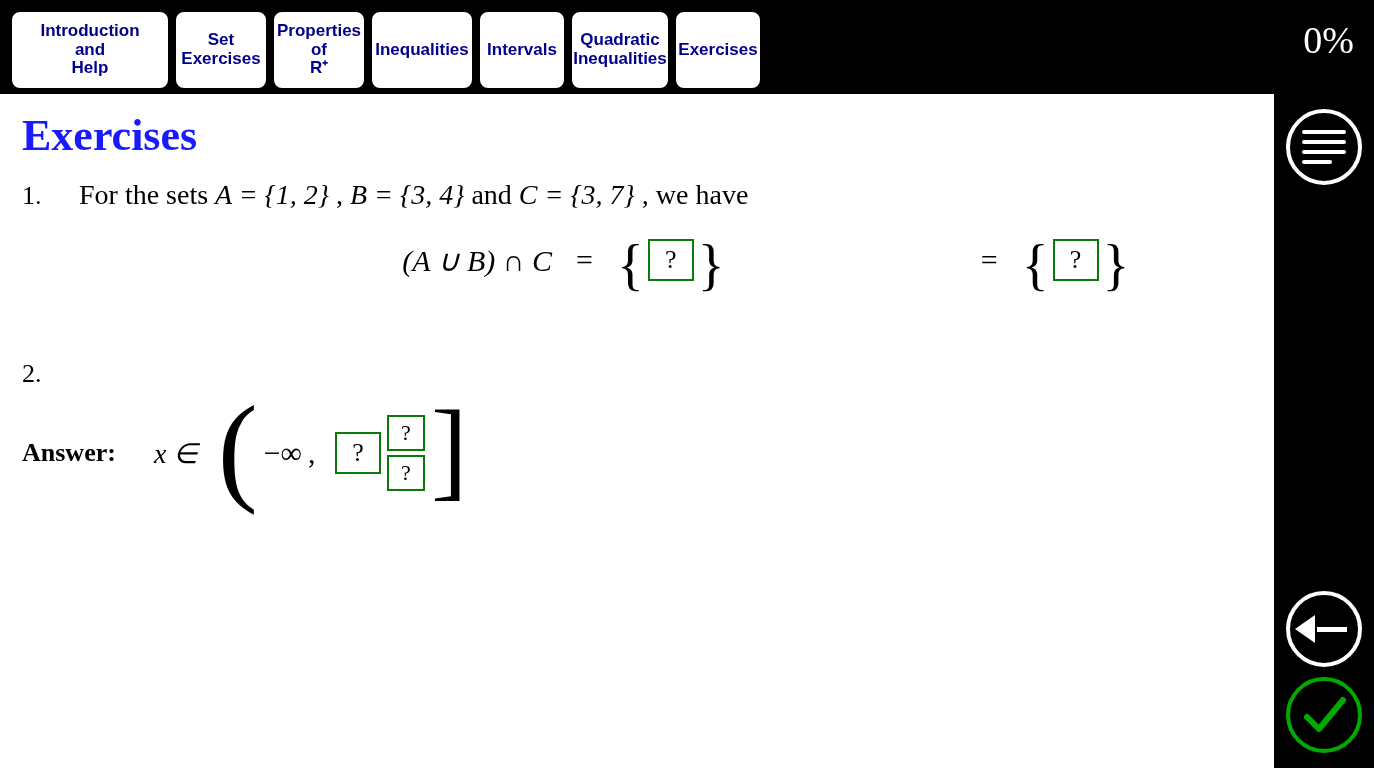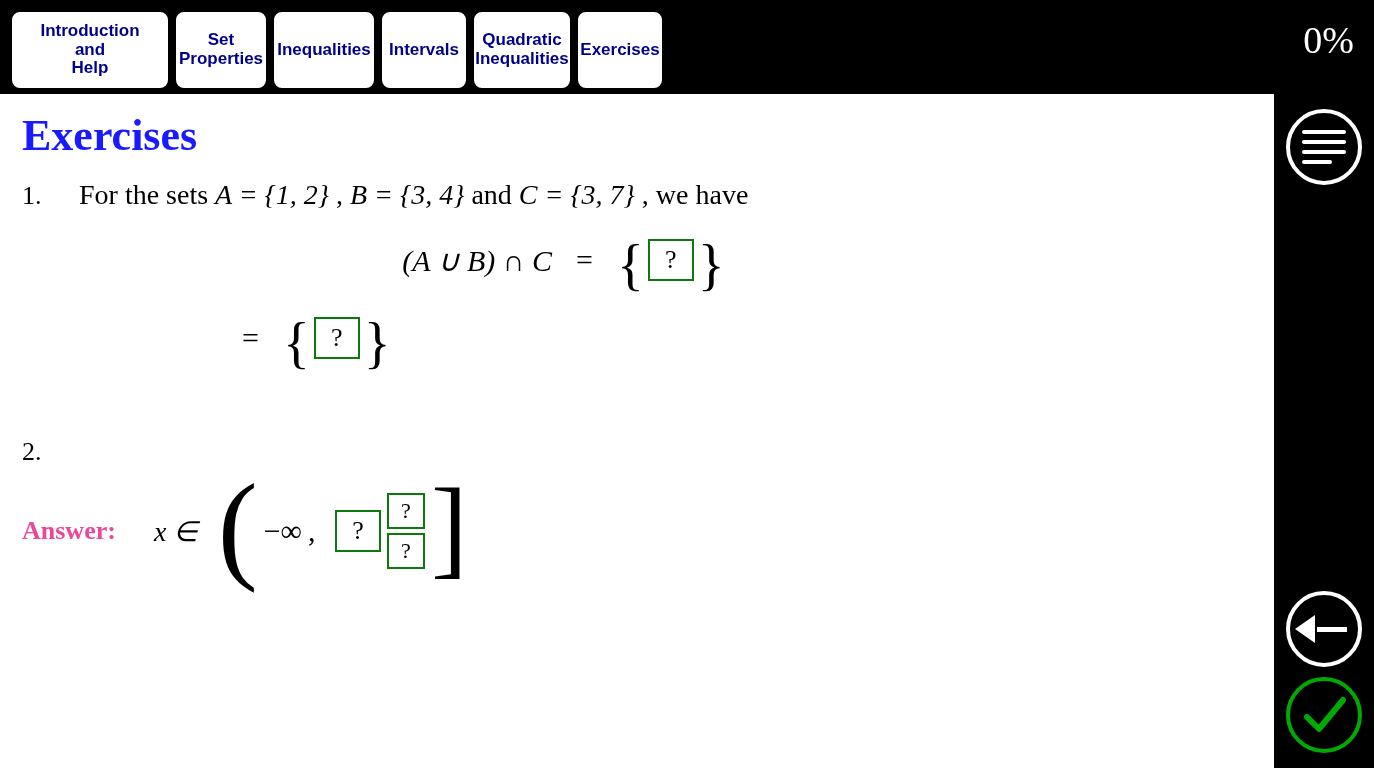--- a/index.html
+++ b/index.html
@@ -46,35 +46,35 @@
   .check svg { width: 50px; height: 50px; }
   .content {
     position: absolute; left: 0; top: 94px; width: 1274px; height: 674px; background: #fff;
     padding: 14px 22px 0 22px; font-size: 26px; color: #000;
   }
   h1.title { font-family: "Times New Roman", Georgia, serif; font-size: 44px; font-weight: 700; margin: 2px 0 18px 0; color: #1a1aff; }
   .row { display: flex; align-items: baseline; gap: 14px; margin-bottom: 8px; }
   .num { width: 22px; flex-shrink: 0; }
   .math { font-family: "Times New Roman", Georgia, serif; font-size: 28px; margin-left: 21px; }
   .it { font-style: italic; font-family: "Times New Roman", Georgia, serif; }
-  .eq-block { margin: 28px 0 14px 0; display: flex; flex-direction: column; gap: 36px; }
+  .eq-block { margin: 28px 0 14px 0; display: flex; flex-direction: row; gap: 36px; }
   .eq-line { display: flex; align-items: center; justify-content: flex-start; padding-left: 220px; gap: 24px; font-size: 30px; }
   .eq-lhs { min-width: 310px; text-align: right; font-style: italic; }
   .eq-eq { font-style: normal; }
   .big-brace { font-size: 56px; line-height: 0.6; font-family: "Times New Roman", serif; display: inline-block; transform: translateY(6px); }
   .answer-box {
     display: inline-flex; align-items: center; justify-content: center;
     min-width: 46px; height: 42px; border: 2px solid #0a7a0a; background: #fff;
     font-size: 26px; font-family: Georgia, serif; cursor: text; padding: 0 8px;
   }
   .answer-box.sm { min-width: 38px; height: 36px; font-size: 22px; }
   .rhs { display: flex; align-items: center; gap: 4px; }
   .q2 { margin-top: 78px; }
   .answer-row { display: flex; align-items: center; gap: 20px; margin-top: 22px; }
-  .ans-label { color: #ec4899; font-weight: 700; font-size: 26px; }
+  .ans-label { color: #000000; font-weight: 700; font-size: 26px; }
   .interval {
     display: flex; align-items: center; font-size: 30px; gap: 6px;
   }
   .big-paren {
     font-size: 120px; line-height: 0.7; font-family: "Times New Roman", serif; display: inline-block; transform: translateY(-4px); font-weight: 300;
   }
   .big-bracket {
     font-size: 110px; line-height: 0.7; font-family: "Times New Roman", serif; display: inline-block; transform: translateY(-4px); font-weight: 300;
   }
   .stack { display: flex; flex-direction: column; gap: 4px; align-items: center; }
@@ -82,21 +82,24 @@
 </style>
 </head>
 <body>
 
 <div class="topbar">
   <div class="tabs">
     <div class="tab w0">Introduction
 and
 Help</div>
     <div class="tab w2">Set
-Properties</div>
+Exercises</div>
+    <div class="tab w3">Properties
+of
+R⁺</div>
     <div class="tab w4">Inequalities</div>
     <div class="tab w7">Intervals</div>
     <div class="tab w8">Quadratic
 Inequalities</div>
     <div class="tab w9">Exercises</div>
   </div>
   <div class="progress">0%</div>
 </div>
 
 <div class="sidebar">

